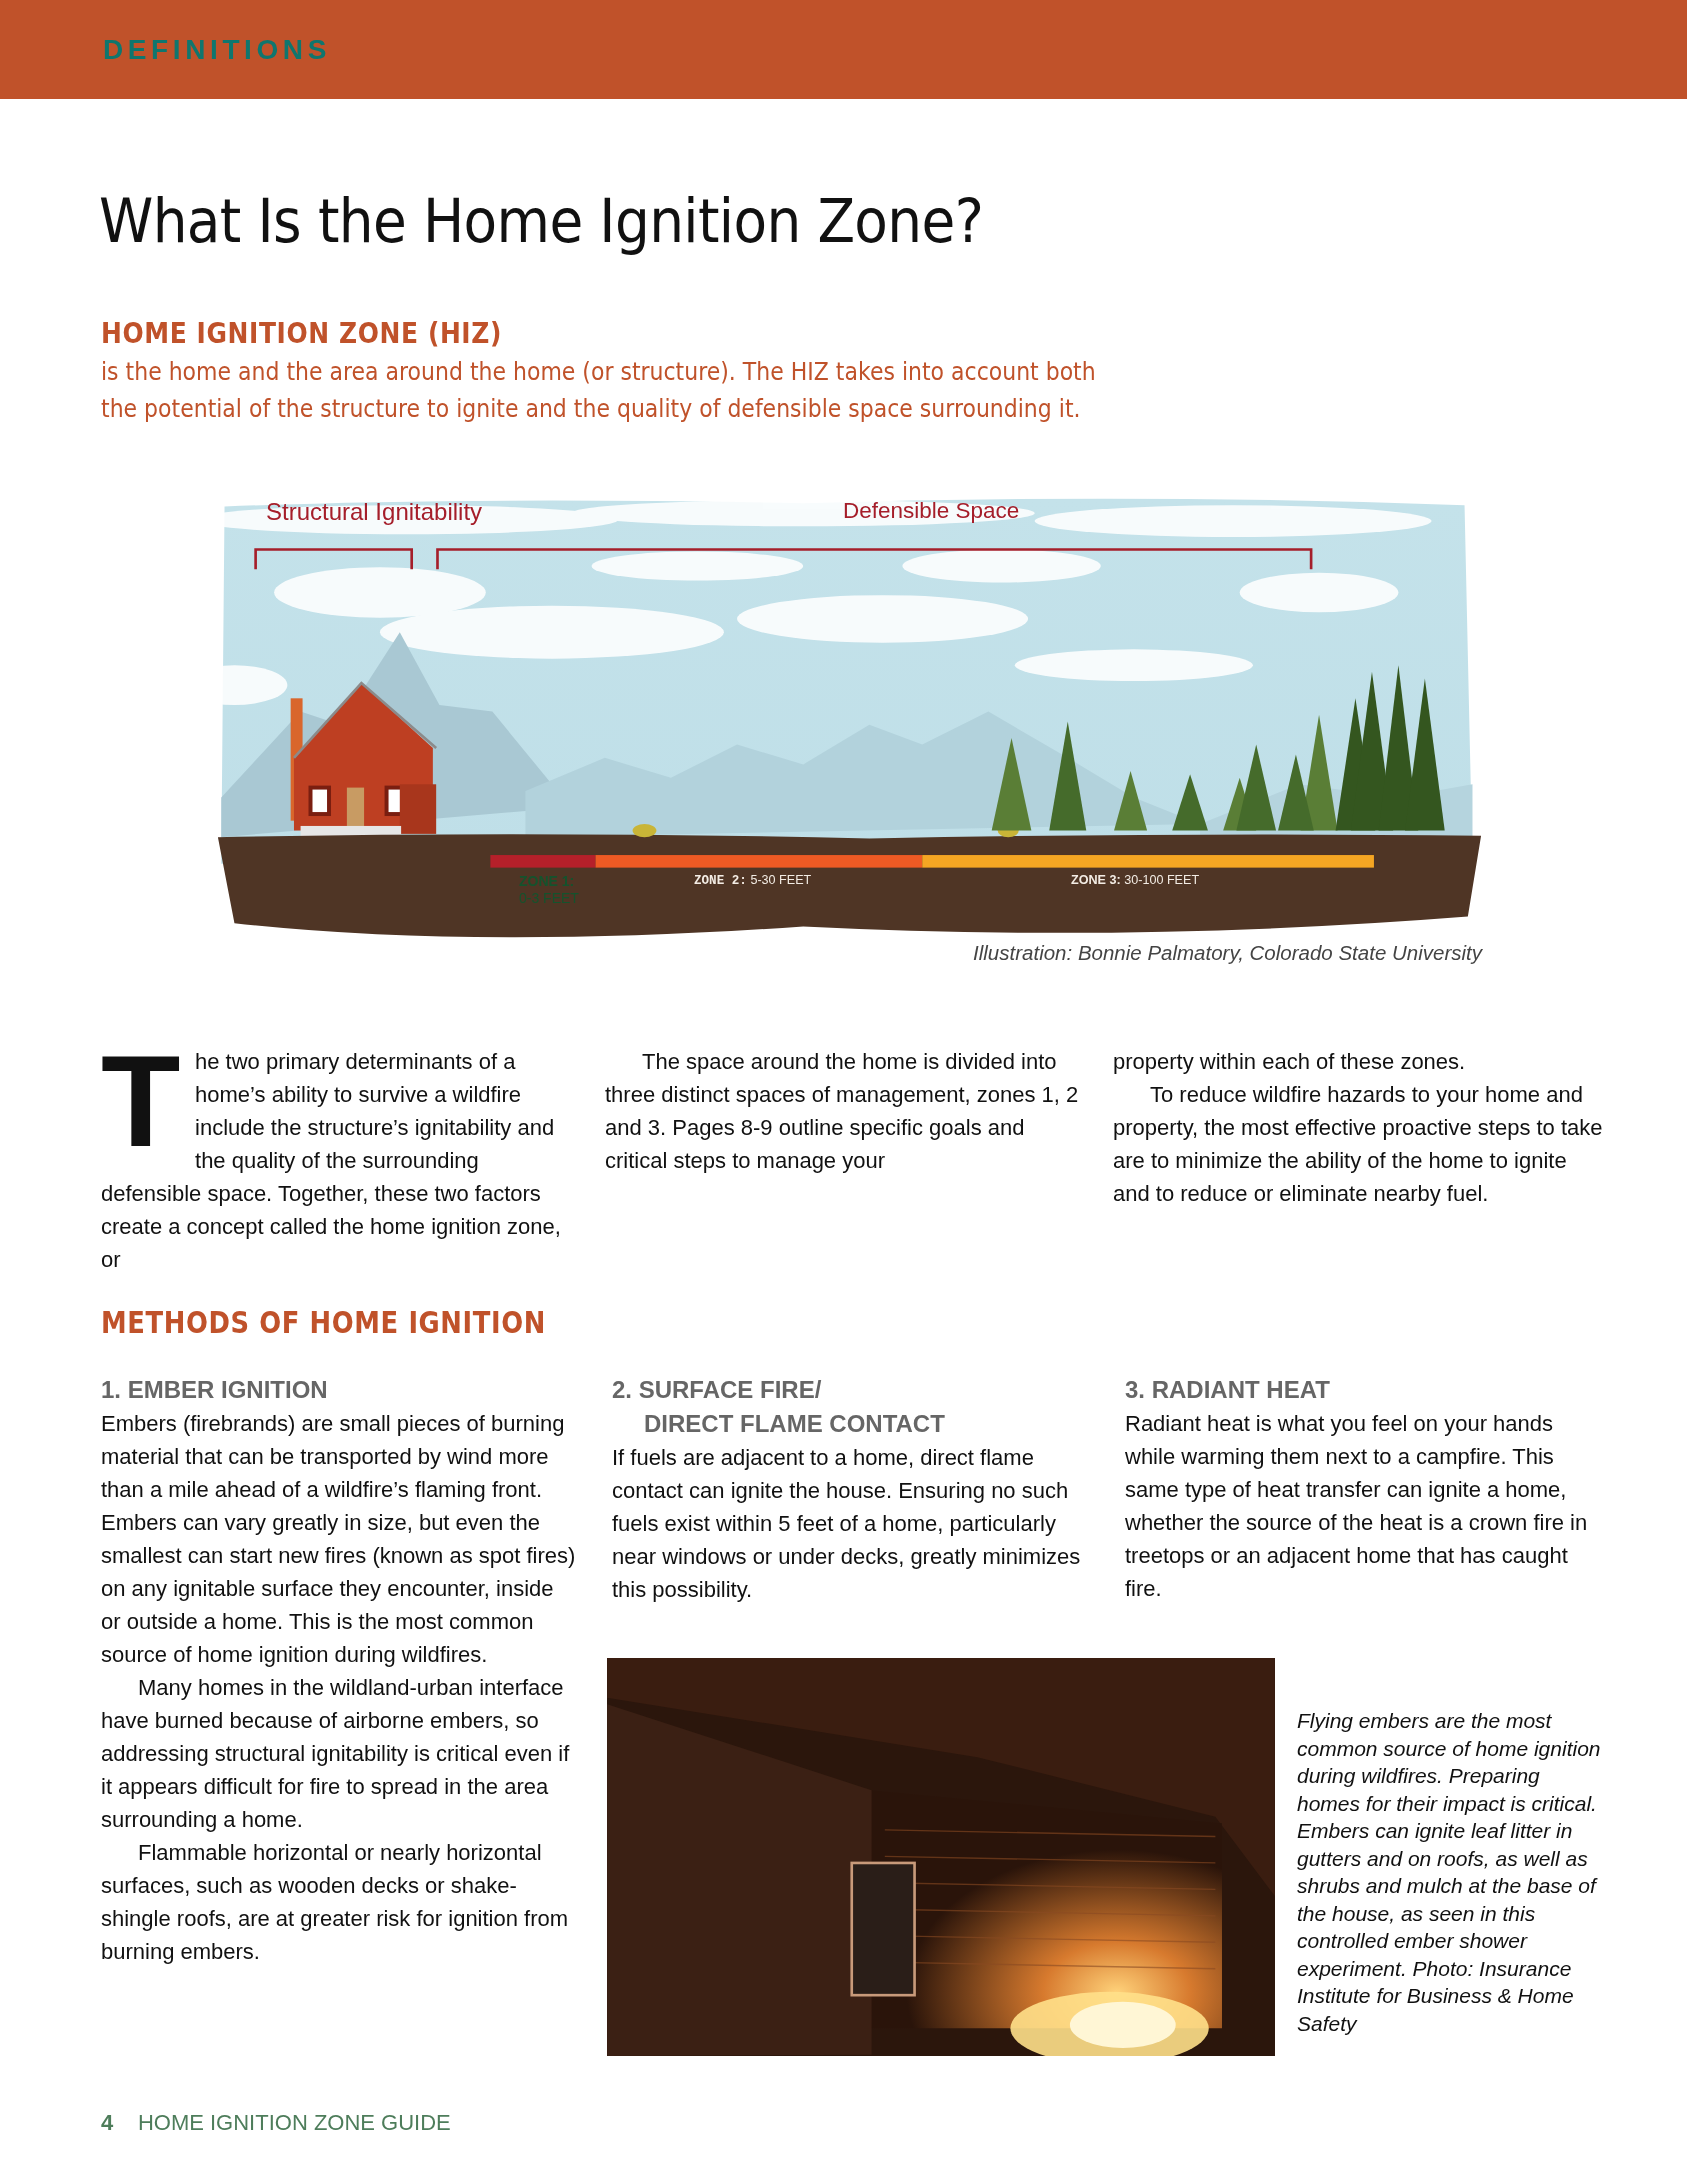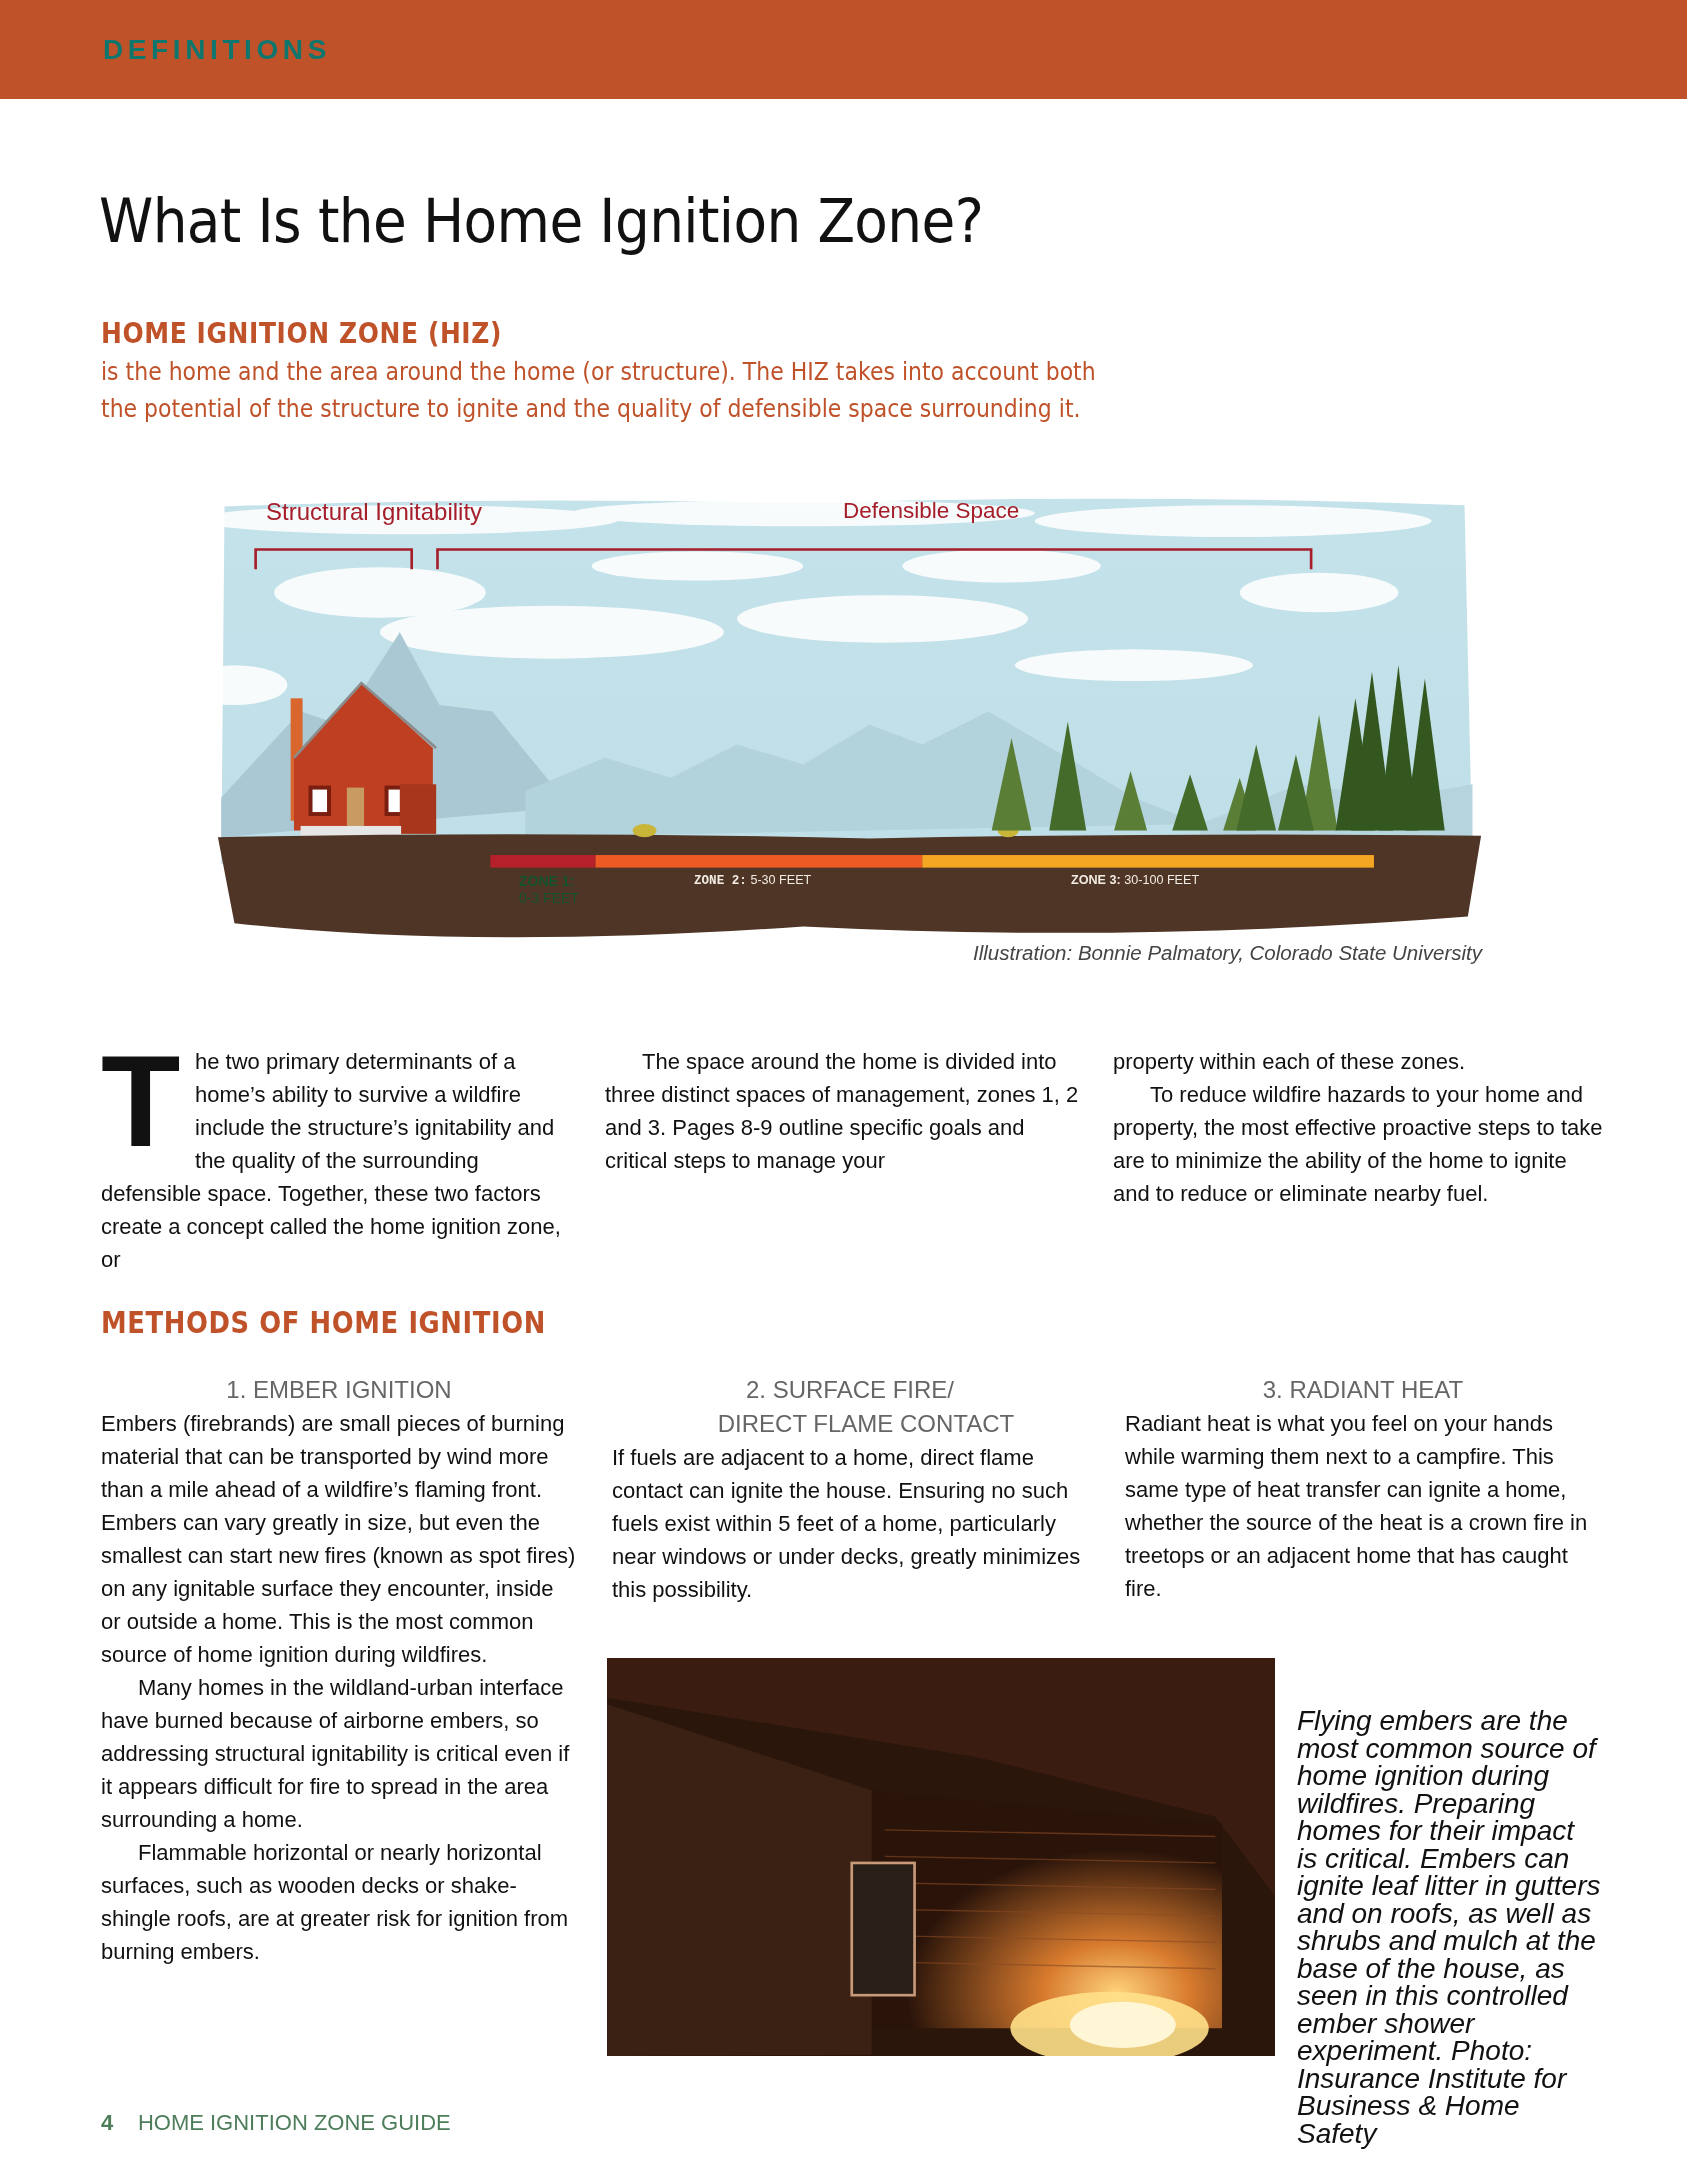--- a/index.html
+++ b/index.html
@@ -20,28 +20,28 @@
   
   .col { position: absolute; font-size: 22px; line-height: 33px; color: #111; }
   .col p { margin: 0; }
   .indent { text-indent: 37px; }
   .dropcap-wrap { left: 101px; top: 1045px; width: 476px; }
   .dropcap { float: left; font-size: 130px; line-height: 99px; font-weight: bold; margin: 6.6px 14.6px 0 0; font-family: "Liberation Sans", sans-serif; }
   .c2 { left: 605px; top: 1045px; width: 476px; }
   .c3 { left: 1113px; top: 1045px; width: 490px; }
 
   .methods-heading { left: 101px; top: 1305px; font-size: 30px; font-weight: bold; color: #C0522A; font-family: "DejaVu Sans", sans-serif; transform: scaleX(0.86); transform-origin: left; letter-spacing: 0.7px; }
-  .subhead { font-size: 24px; font-weight: normal; color: #666; line-height: 34px; text-align: center; }
+  .subhead { font-size: 24px; font-weight: bold; color: #666; line-height: 34px; }
   .m1 { left: 101px; top: 1373px; width: 476px; }
   .m2 { left: 612px; top: 1373px; width: 476px; }
   .m3 { left: 1125px; top: 1373px; width: 476px; }
   .subhead-indent { padding-left: 32px; }
 
   .photo { left: 607px; top: 1658px; width: 668px; height: 398px; overflow: hidden; background: #3a1a0c; }
-  .photo-caption { left: 1297px; top: 1707px; width: 304px; font-style: italic; font-size: 28px; line-height: 27.5px; color: #111; }
+  .photo-caption { left: 1297px; top: 1707px; width: 304px; font-style: italic; font-size: 21px; line-height: 27.5px; color: #111; }
 
   .footer { left: 101px; top: 2110px; font-size: 22px; color: #4E7D5B; }
   .footer-num { font-weight: bold; margin-right: 18.5px; }
 </style>
 </head>
 <body>
 
 <div class="abs header-bar"></div>
 <div class="abs header-label">DEFINITIONS</div>
 

